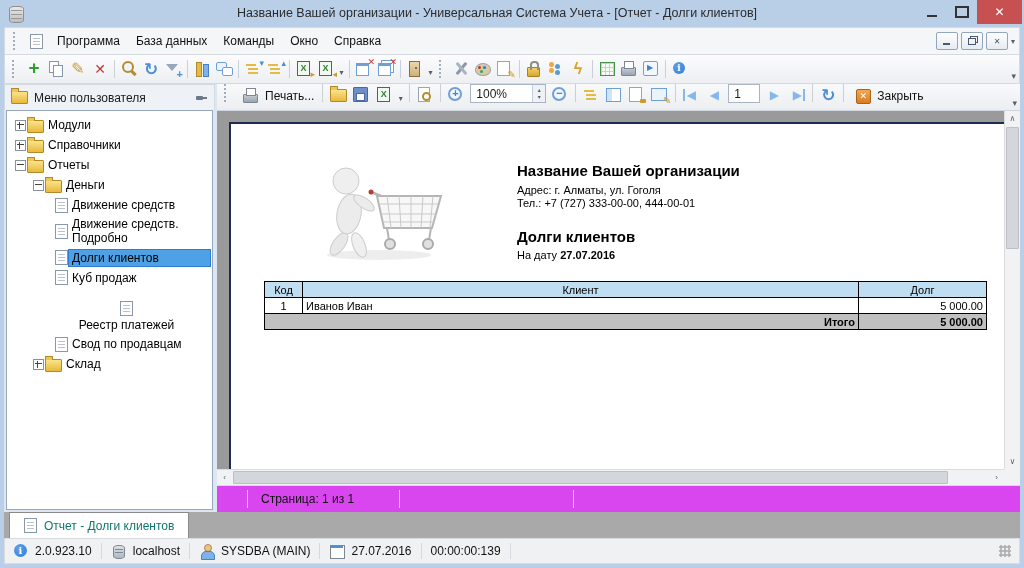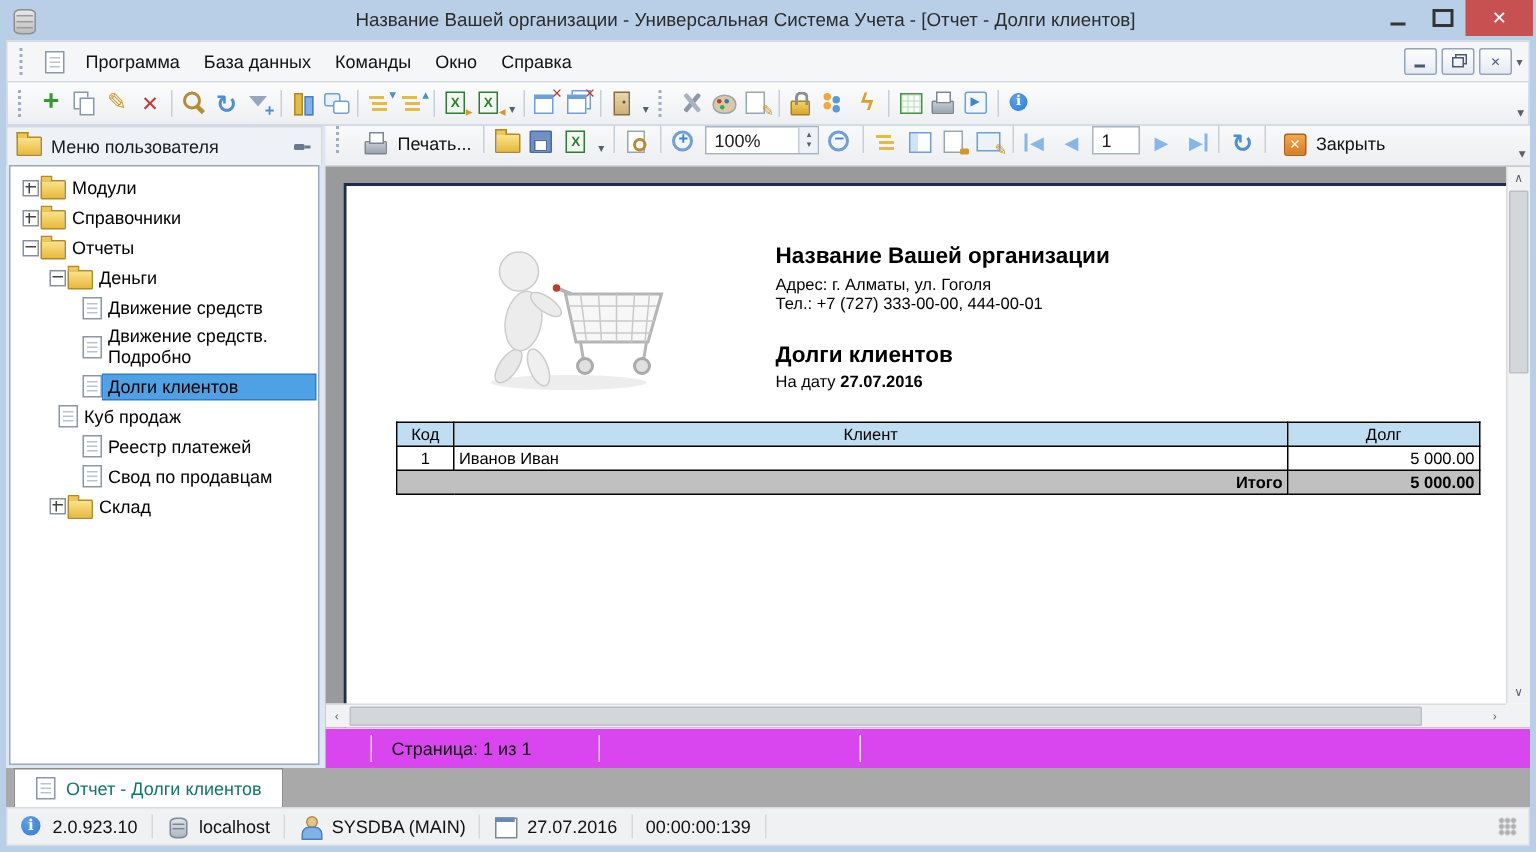--- a/index.html
+++ b/index.html
@@ -292,26 +292,26 @@
           <div class="tree-item" style="padding-left: 36px;">
             <span class="expander"></span>
             <span class="tree-ico i-doc"></span>
             <span class="tree-label">Движение средств. Подробно</span>
           </div>
           <div class="tree-item" style="padding-left: 36px;">
             <span class="expander"></span>
             <span class="tree-ico i-doc"></span>
             <span class="tree-label selected">Долги клиентов</span>
           </div>
-          <div class="tree-item" style="padding-left: 20px;">
+          <div class="tree-item" style="padding-left: 36px;">
             <span class="expander"></span>
             <span class="tree-ico i-doc"></span>
             <span class="tree-label">Куб продаж</span>
           </div>
-          <div class="tree-item" style="padding-left: 36px;">
+          <div class="tree-item" style="padding-left: 36px; flex-direction: column;">
             <span class="expander"></span>
             <span class="tree-ico i-doc"></span>
             <span class="tree-label">Реестр платежей</span>
           </div>
           <div class="tree-item" style="padding-left: 36px;">
             <span class="expander"></span>
             <span class="tree-ico i-doc"></span>
             <span class="tree-label">Свод по продавцам</span>
           </div>
           <div class="tree-item" style="padding-left: 26px;">

